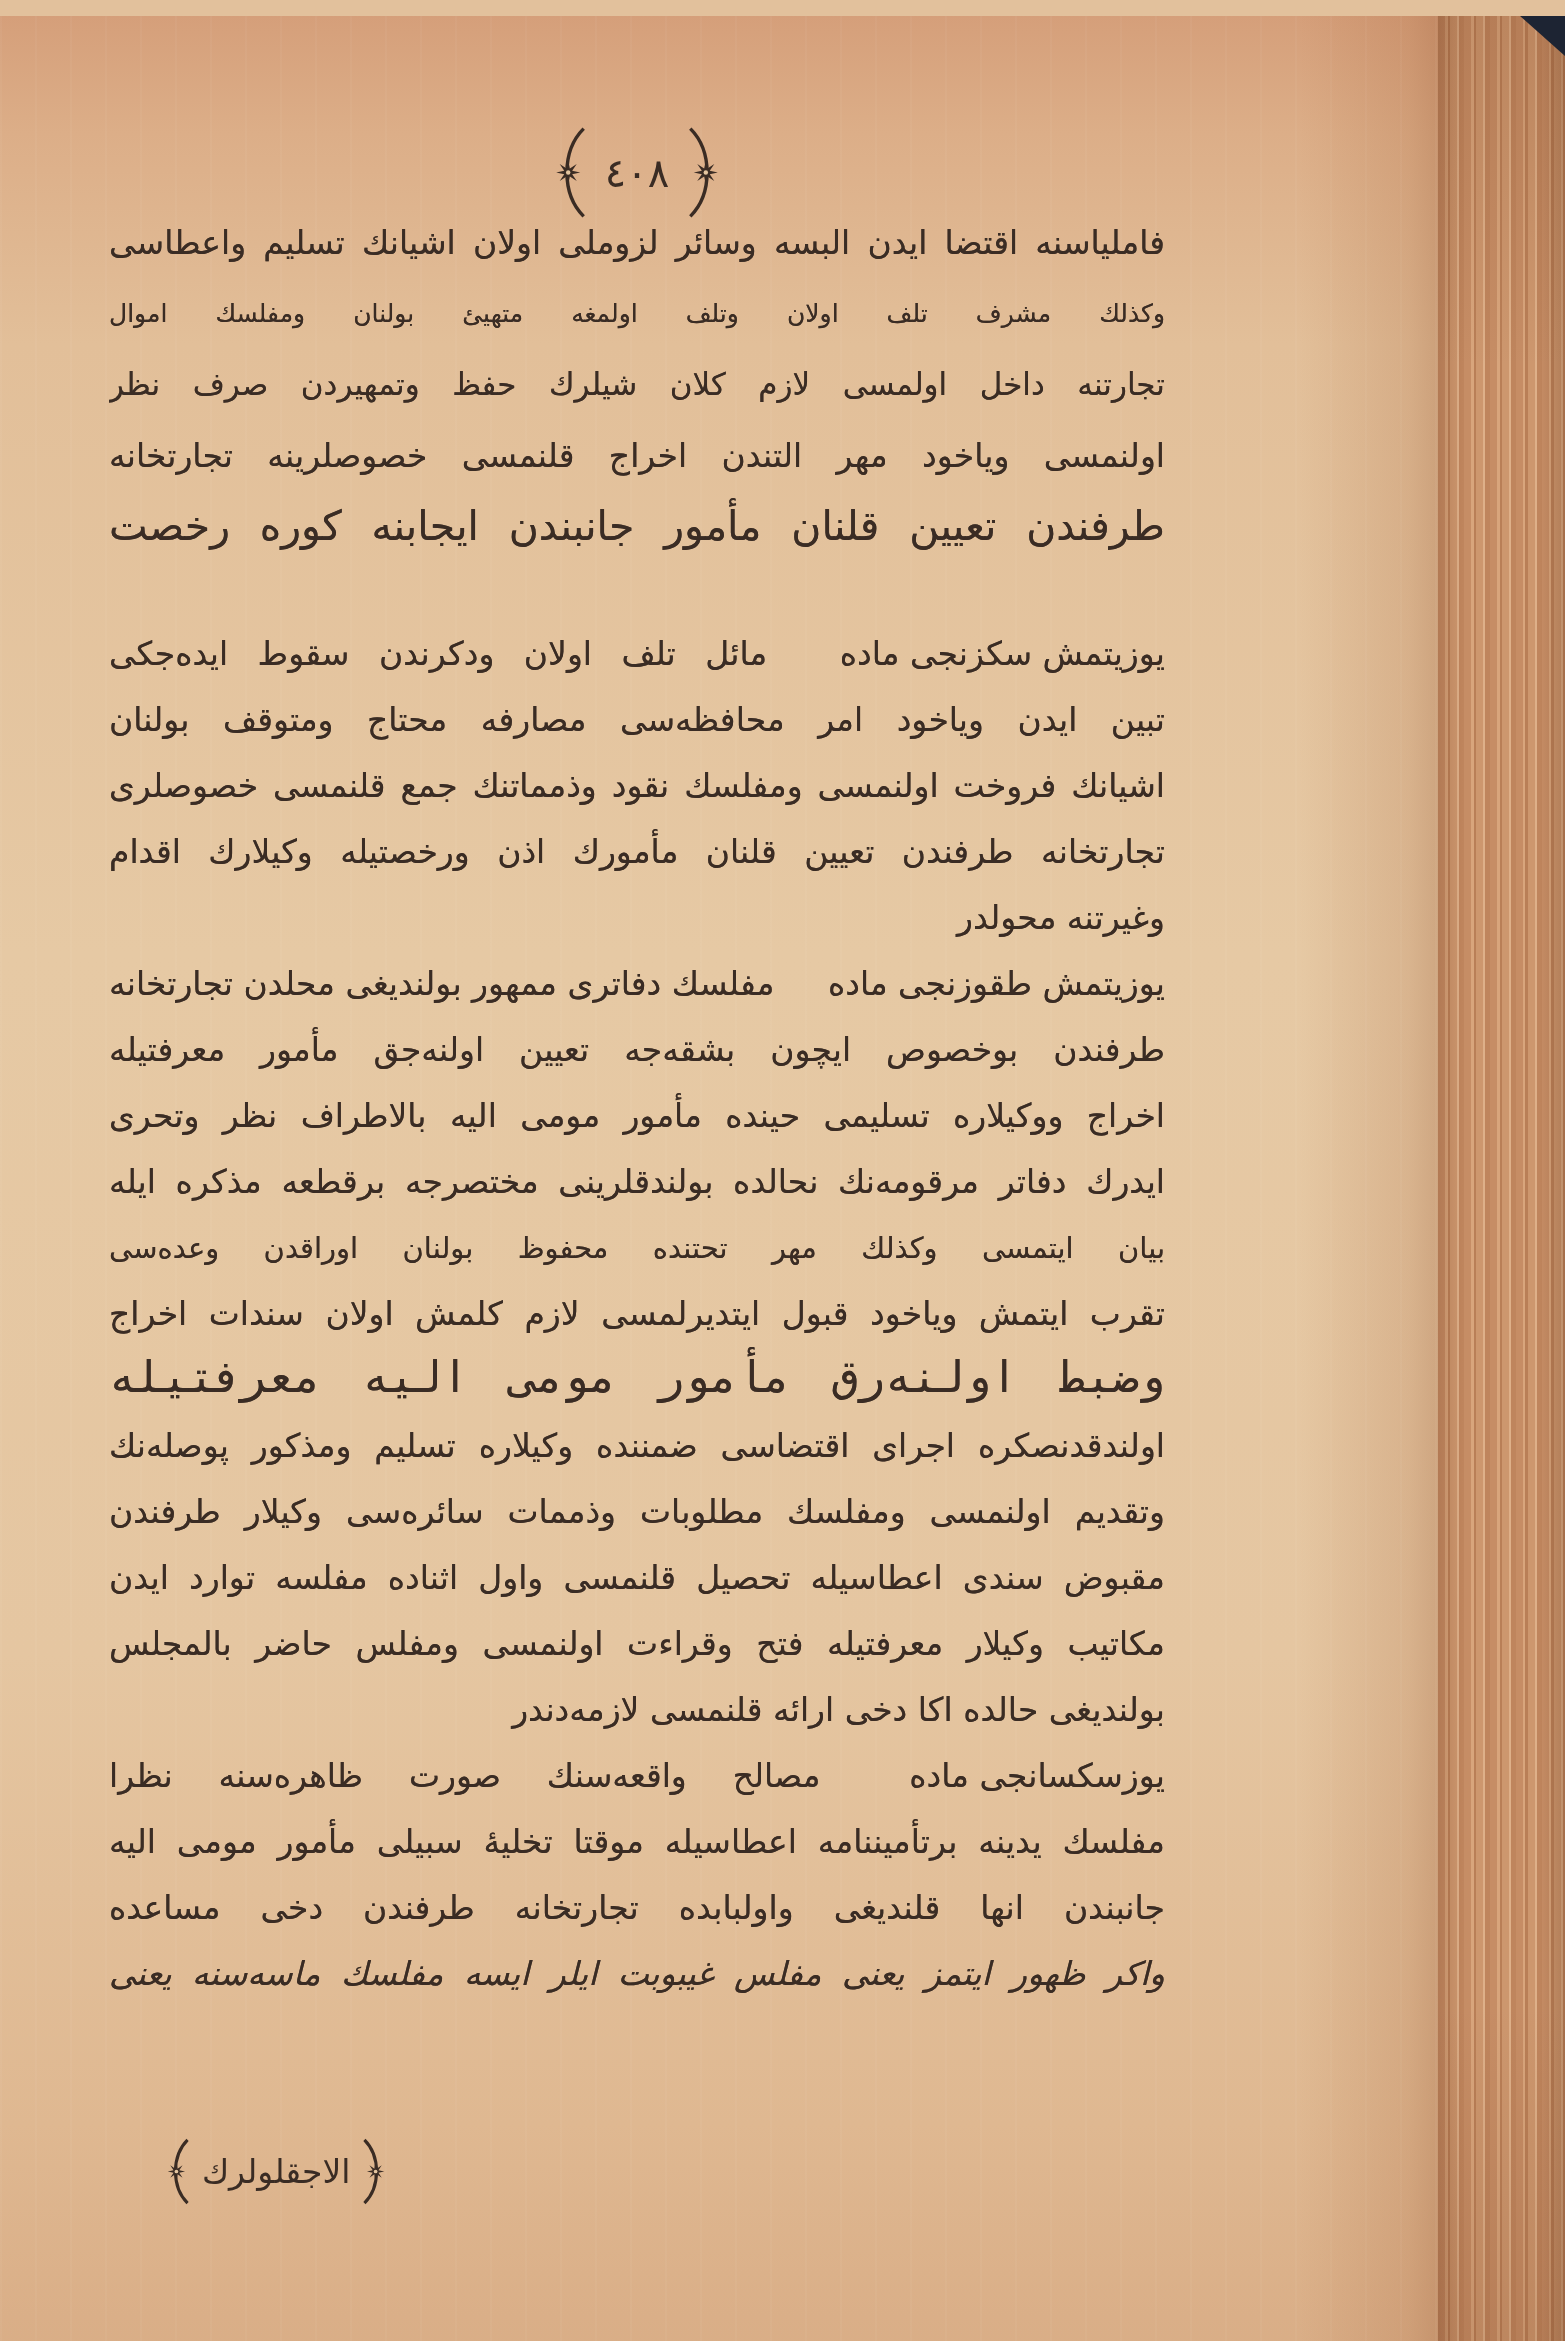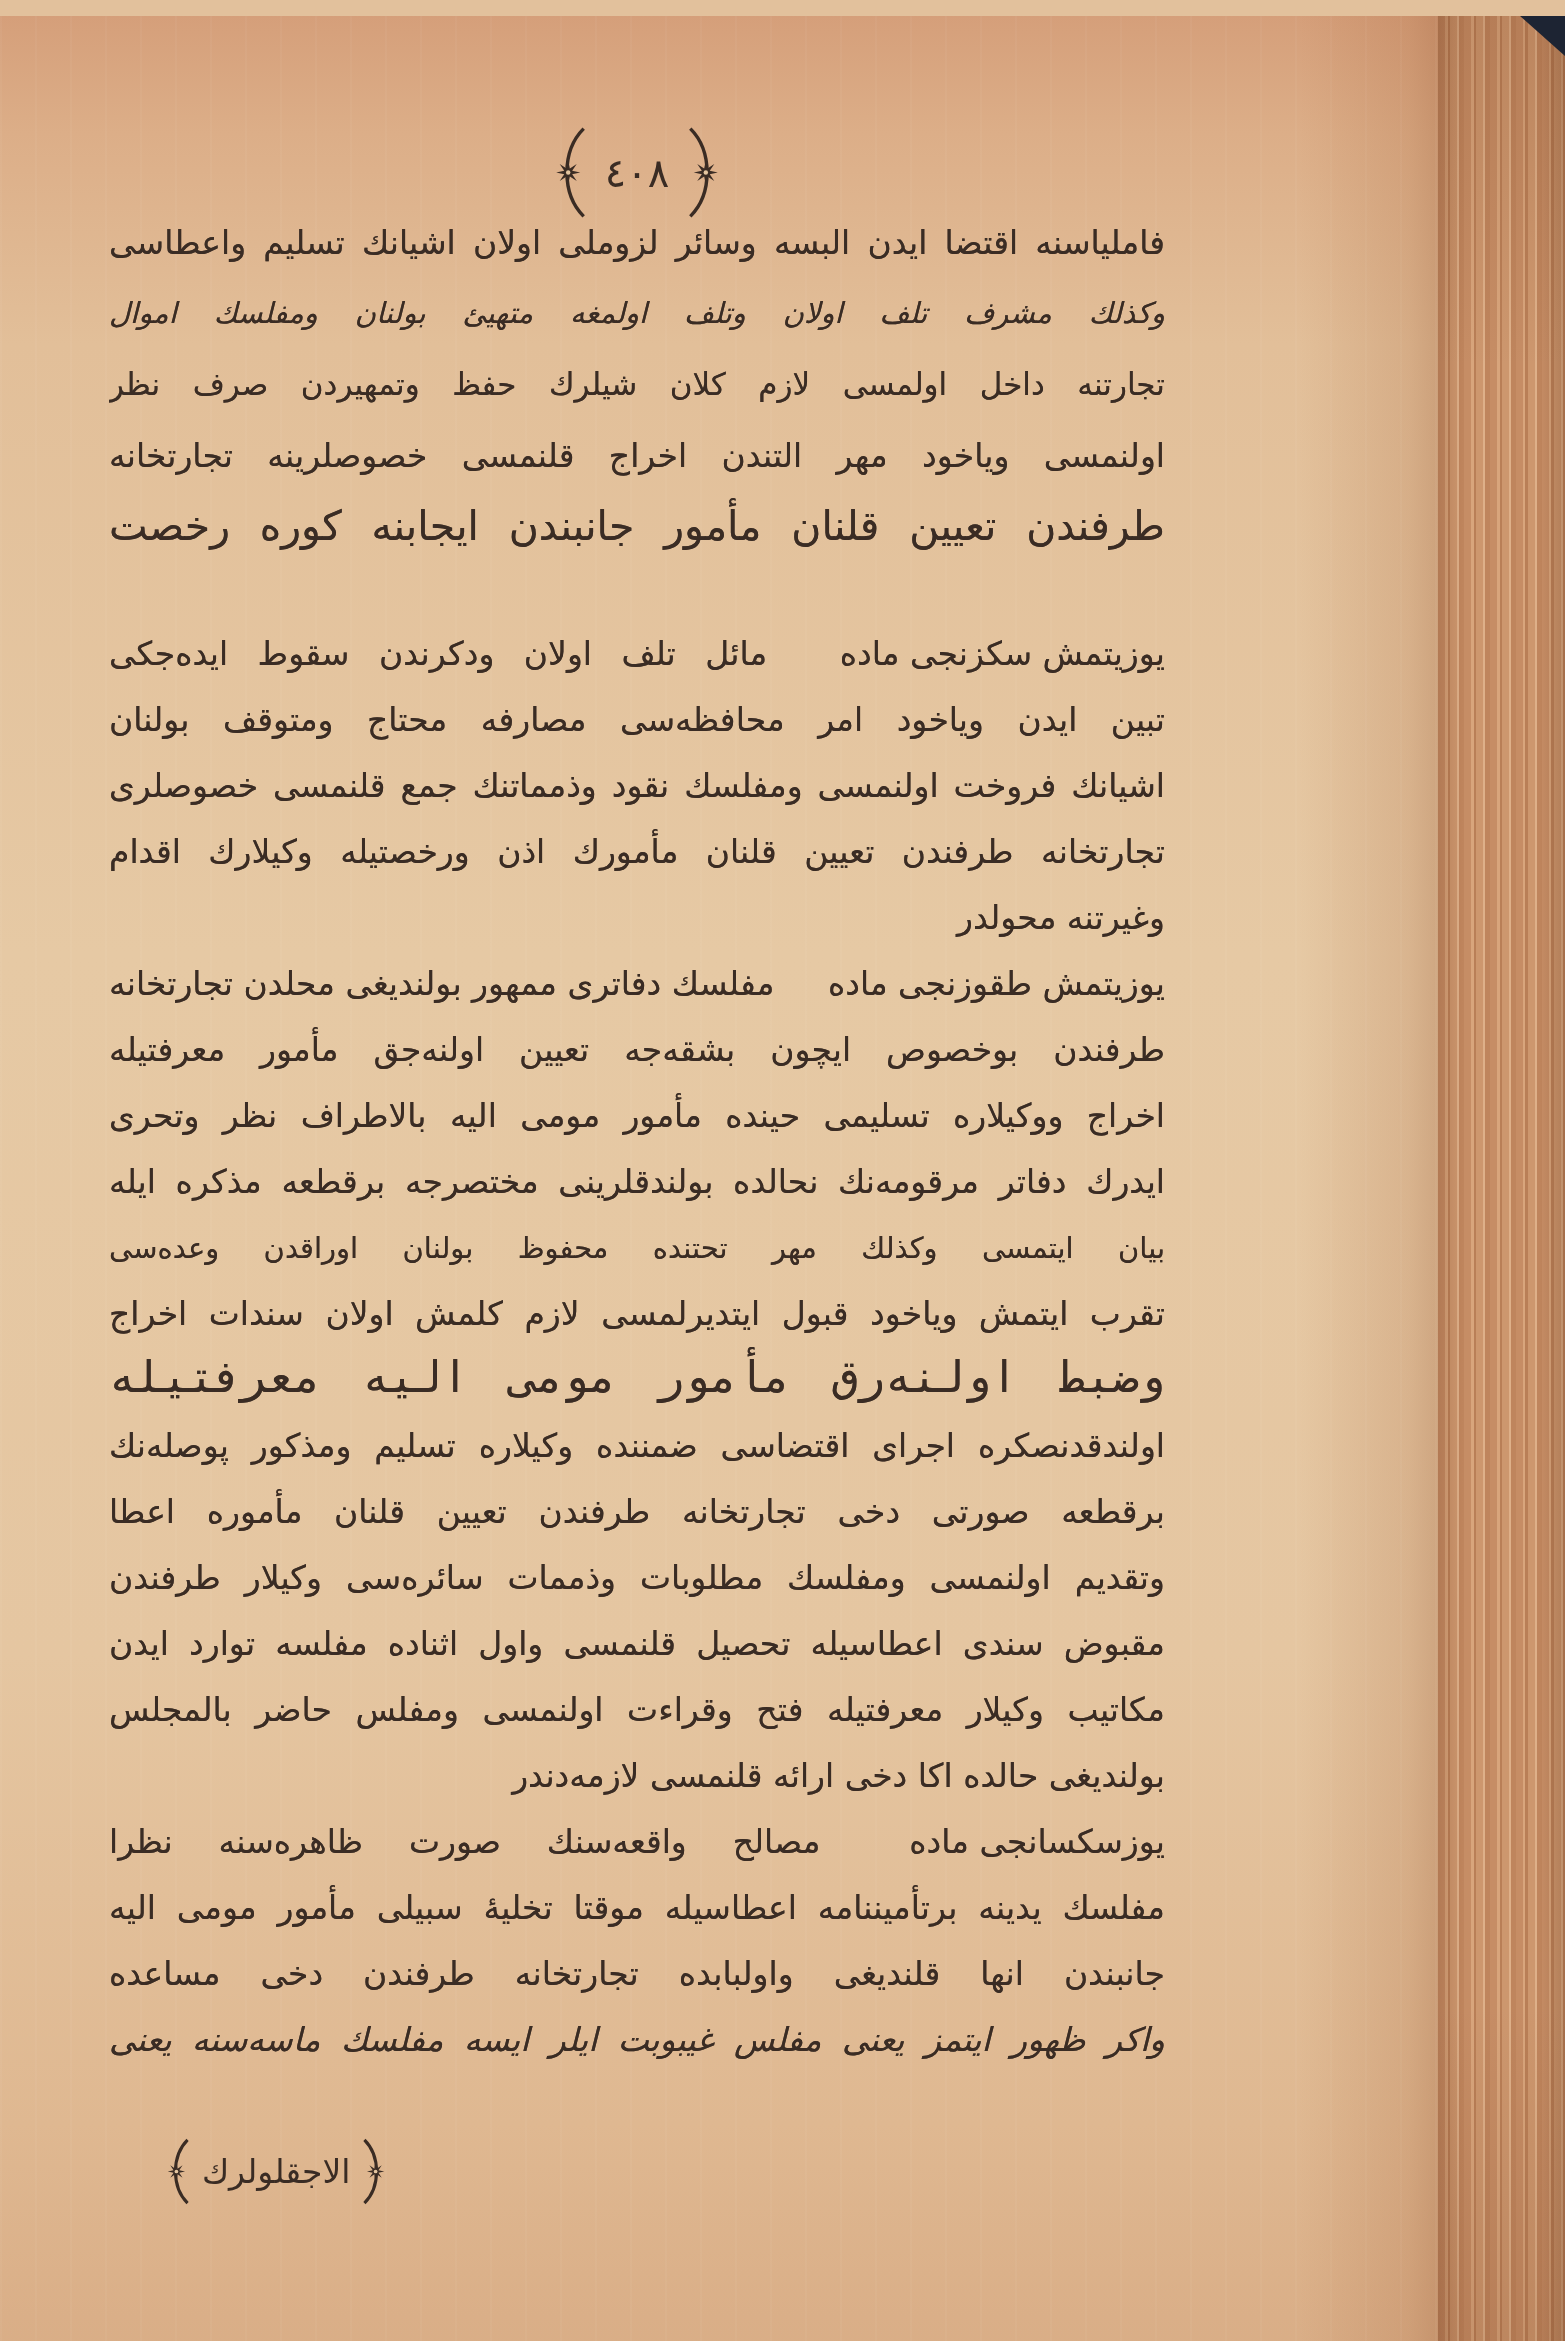--- a/index.html
+++ b/index.html
@@ -68,21 +68,21 @@
     <span class="page-number">٤٠٨</span>
     <svg class="orn ink" width="43" height="95" viewBox="0 0 50 110">
       <path d="M12 4 C 38 30, 38 80, 12 106" stroke-width="4" fill="none"></path>
       <polygon transform="translate(30,55)" points="14,0 4.62,1.91 9.9,9.9 1.91,4.62 0,14 -1.91,4.62 -9.9,9.9 -4.62,1.91 -14,0 -4.62,-1.91 -9.9,-9.9 -1.91,-4.62 0,-14 1.91,-4.62 9.9,-9.9 4.62,-1.91" stroke="none"></polygon>
       <circle cx="30" cy="55" r="2.6" fill="#e5c6a0" stroke="none"></circle>
     </svg>
   </div>
 
   <section id="continuation" class="text-block" lang="ar">
     <div class="line fit" style="font-size: 33px;">فاملياسنه اقتضا ايدن البسه وسائر لزوملى اولان اشيانك تسليم واعطاسى</div>
-    <div class="line fit" style="font-size: 29px; font-style: italic;">وكذلك مشرف تلف اولان وتلف اولمغه متهيئ بولنان ومفلسك اموال</div>
+    <div class="line fit" style="font-size: 25px;">وكذلك مشرف تلف اولان وتلف اولمغه متهيئ بولنان ومفلسك اموال</div>
     <div class="line fit" style="font-size: 31px;">تجارتنه داخل اولمسى لازم كلان شيلرك حفظ وتمهيردن صرف نظر</div>
     <div class="line fit" style="font-size: 33px;">اولنمسى وياخود مهر التندن اخراج قلنمسى خصوصلرينه تجارتخانه</div>
     <div class="line fit" style="font-size: 41px;">طرفندن تعيين قلنان مأمور جانبندن ايجابنه كوره رخصت ويريلور</div>
   </section>
 
   <section id="articles" class="text-block" lang="ar">
 
     <div>
       <div class="line fit" style="font-size: 33px;"><span class="heading">يوزيتمش سكزنجى ماده</span><span class="gap"></span> <span>مائل تلف اولان ودكرندن سقوط ايده‌جكى</span></div>
       <div class="line fit" style="font-size: 33px;">تبين ايدن وياخود امر محافظه‌سى مصارفه محتاج ومتوقف بولنان</div>
@@ -93,21 +93,20 @@
 
     <div>
       <div class="line fit" style="font-size: 33px;"><span class="heading">يوزيتمش طقوزنجى ماده</span><span class="gap"></span> <span>مفلسك دفاترى ممهور بولنديغى محلدن تجارتخانه</span></div>
       <div class="line fit" style="font-size: 33px;">طرفندن بوخصوص ايچون بشقه‌جه تعيين اولنه‌جق مأمور معرفتيله</div>
       <div class="line fit" style="font-size: 33px;">اخراج ووكيلاره تسليمى حينده مأمور مومى اليه بالاطراف نظر وتحرى</div>
       <div class="line fit" style="font-size: 33px;">ايدرك دفاتر مرقومه‌نك نحالده بولندقلرينى مختصرجه برقطعه مذكره ايله</div>
       <div class="line fit" style="font-size: 29px;">بيان ايتمسى وكذلك مهر تحتنده محفوظ بولنان اوراقدن وعده‌سى</div>
       <div class="line fit" style="font-size: 33px;">تقرب ايتمش وياخود قبول ايتديرلمسى لازم كلمش اولان سندات اخراج</div>
       <div class="line fit" style="font-size: 44px; font-family: Liberation Mono, monospace;">وضبط اولنه‌رق مأمور مومى اليه معرفتيله مقدار واثمانى پوصله</div>
       <div class="line fit" style="font-size: 33px;">اولندقدنصكره اجراى اقتضاسى ضمننده وكيلاره تسليم ومذكور پوصله‌نك</div>
-      <div class="line fit" style="font-size: 33px;">برقطعه صورتى دخى تجارتخانه طرفندن تعيين قلنان مأموره اعطا</div>
       <div class="line fit" style="font-size: 33px;">وتقديم اولنمسى ومفلسك مطلوبات وذممات سائره‌سى وكيلار طرفندن</div>
       <div class="line fit" style="font-size: 33px;">مقبوض سندى اعطاسيله تحصيل قلنمسى واول اثناده مفلسه توارد ايدن</div>
       <div class="line fit" style="font-size: 33px;">مكاتيب وكيلار معرفتيله فتح وقراءت اولنمسى ومفلس حاضر بالمجلس</div>
       <div class="line fit last" style="font-size: 33px;">بولنديغى حالده اكا دخى ارائه قلنمسى لازمه‌دندر</div>
     </div>
 
     <div>
       <div class="line fit" style="font-size: 33px;"><span class="heading">يوزسكسانجى ماده</span><span class="gap"></span> <span>مصالح واقعه‌سنك صورت ظاهره‌سنه نظرا</span></div>
       <div class="line fit" style="font-size: 33px;">مفلسك يدينه برتأميننامه اعطاسيله موقتا تخليهٔ سبيلى مأمور مومى اليه</div>
       <div class="line fit" style="font-size: 33px;">جانبندن انها قلنديغى واولبابده تجارتخانه طرفندن دخى مساعده</div>

